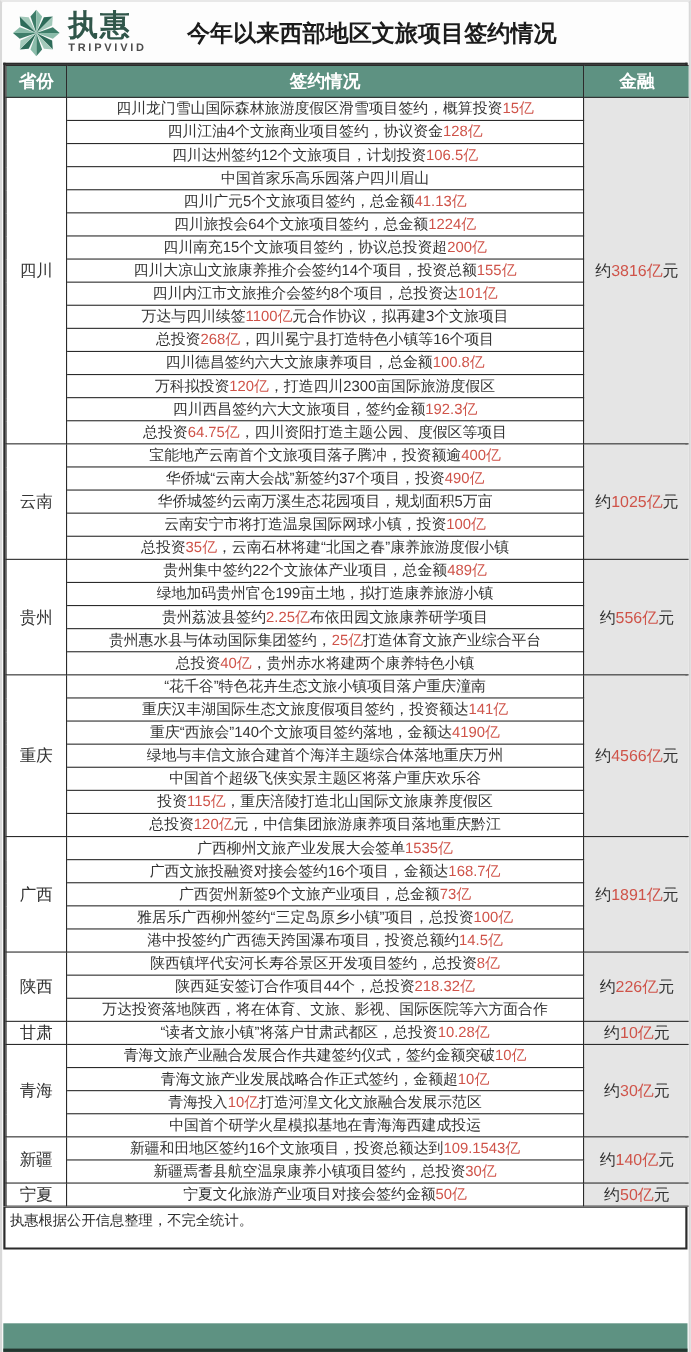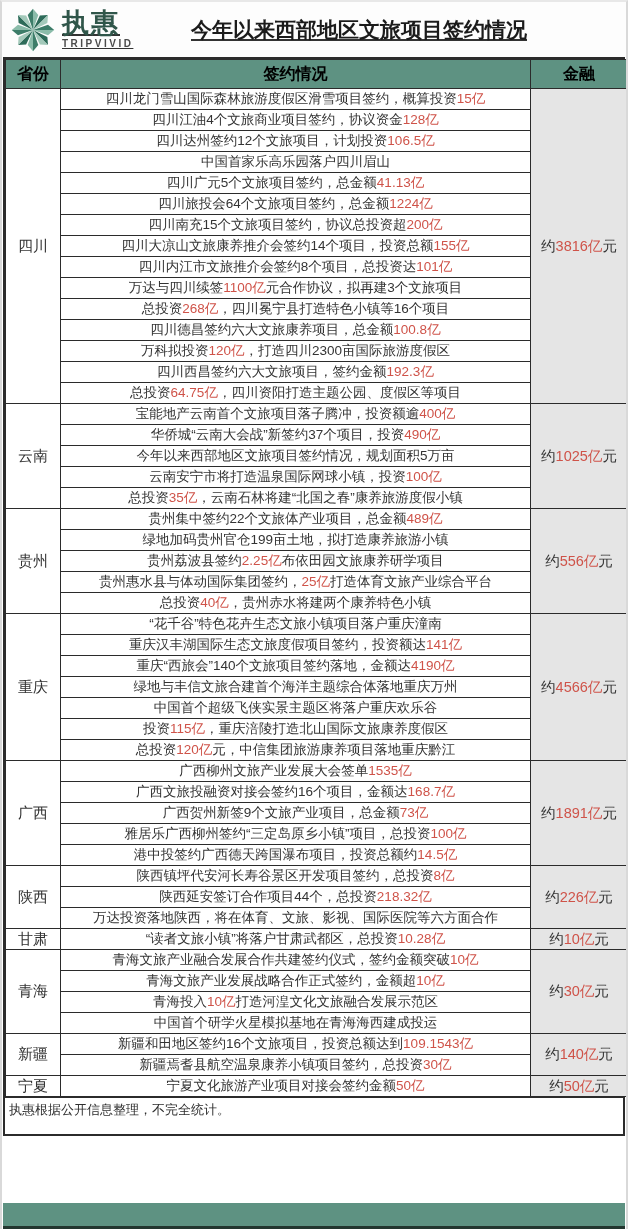--- a/index.html
+++ b/index.html
@@ -6,34 +6,34 @@
   html,body { width:628px; }
   body {
     font-family:"Liberation Sans","DejaVu Sans",sans-serif;
     background:#ffffff; color:#333;
     width:628px; height:1229px;
     display:flex; flex-direction:column;
     border-left:2px solid #d9d9d9; border-right:2px solid #d9d9d9; border-top:2px solid #e8e8e8;
     overflow:hidden;
   }
   
-  .masthead { height:55px; display:flex; align-items:center; padding:0 8px; background:#fdfdfd;text-decoration:underline; }
+  .masthead { height:55px; display:flex; align-items:center; padding:0 8px; background:#fdfdfd; }
   .brand { display:flex; align-items:center; gap:6px; width:160px; }
   .brand-star { width:46px; height:46px; flex:none; }
   .wordmark { display:flex; flex-direction:column; line-height:1; }
   .wordmark .cn { font-size:27px; font-weight:bold; color:#30564a; letter-spacing:2px; }
   .wordmark .en { font-size:10px; font-weight:bold; color:#4c4c4c; letter-spacing:2.5px; margin-top:2px; }
-  .page-title { flex:1; text-align:center; font-size:21px; font-weight:bold; color:#1b1b1b; padding-right:70px; }
+  .page-title { flex:1; text-align:left; font-size:21px; font-weight:bold; color:#1b1b1b; padding-right:70px; }
   
   .table-frame { border:2px solid #2b2b2b; border-bottom:none; margin:0 1px; }
   table { border-collapse:collapse; width:100%; table-layout:fixed; }
   col.c-prov { width:55px; } col.c-sign { width:470px; } col.c-fin { width:97px; }
   th, td { border:1px solid #2b2b2b; }
   thead th {
-    background:#5e9282; color:#000000; font-size:16px; font-weight:bold;
+    background:#5e9282; color:#ffffff; font-size:16px; font-weight:bold;
     height:29px; text-align:center;
   }
   tbody td { background:#fff; }
   td.project { height:21px; font-size:13.5px; text-align:center; color:#333;
                white-space:nowrap; overflow:hidden; padding:0 21px; }
   td.province { font-size:15px; color:#333; text-align:center; background:#fff;margin-left:24px; }
   td.finance  { font-size:14.5px; color:#333; text-align:center; background:#e5e5e5; }
   .red { color:#cf5349; }
   
   .footnote {
@@ -143,21 +143,21 @@
         </tr>
         <tr>
           <td class="province" rowspan="5">云南</td>
           <td class="project">宝能地产云南首个文旅项目落子腾冲，投资额逾<span class="red">400亿</span></td>
           <td class="finance" rowspan="5">约<span class="red">1025亿</span>元</td>
         </tr>
         <tr>
           <td class="project">华侨城“云南大会战”新签约37个项目，投资<span class="red">490亿</span></td>
         </tr>
         <tr>
-          <td class="project">今年以来西部地区文旅项目签约情况，规划面积5万亩</td>
+          <td class="project">华侨城签约云南万溪生态花园项目，规划面积5万亩</td>
         </tr>
         <tr>
           <td class="project">云南安宁市将打造温泉国际网球小镇，投资<span class="red">100亿</span></td>
         </tr>
         <tr>
           <td class="project">总投资<span class="red">35亿</span>，云南石林将建“北国之春”康养旅游度假小镇</td>
         </tr>
         <tr>
           <td class="province" rowspan="5">贵州</td>
           <td class="project">贵州集中签约22个文旅体产业项目，总金额<span class="red">489亿</span></td>

